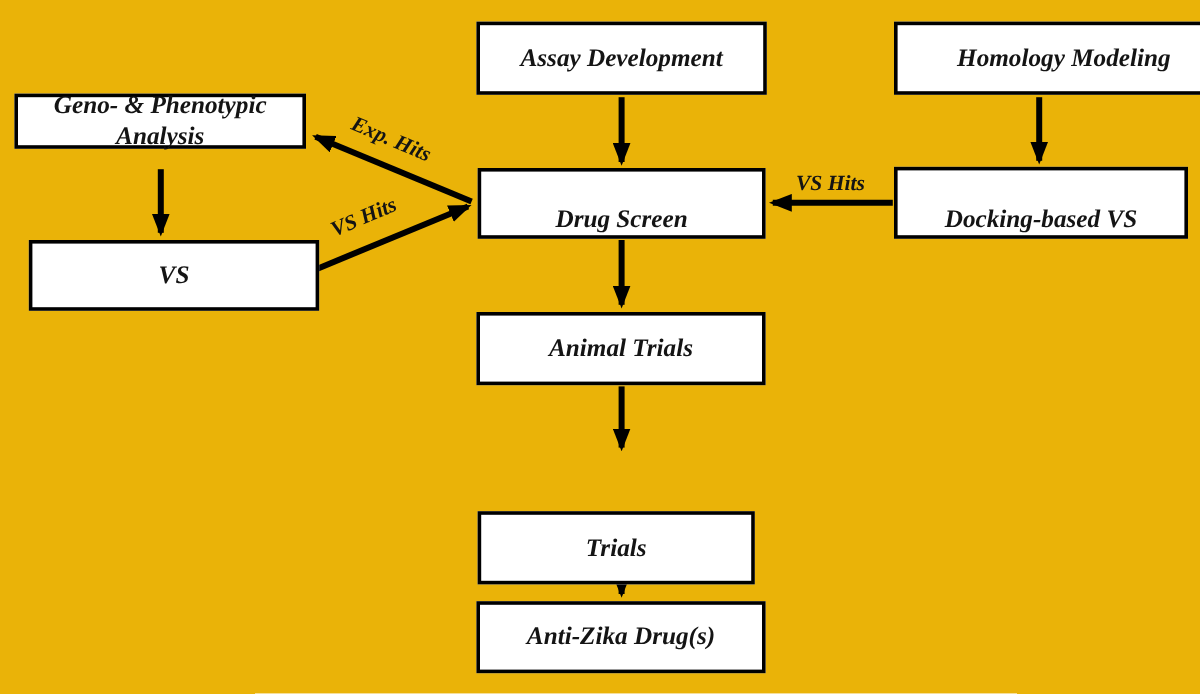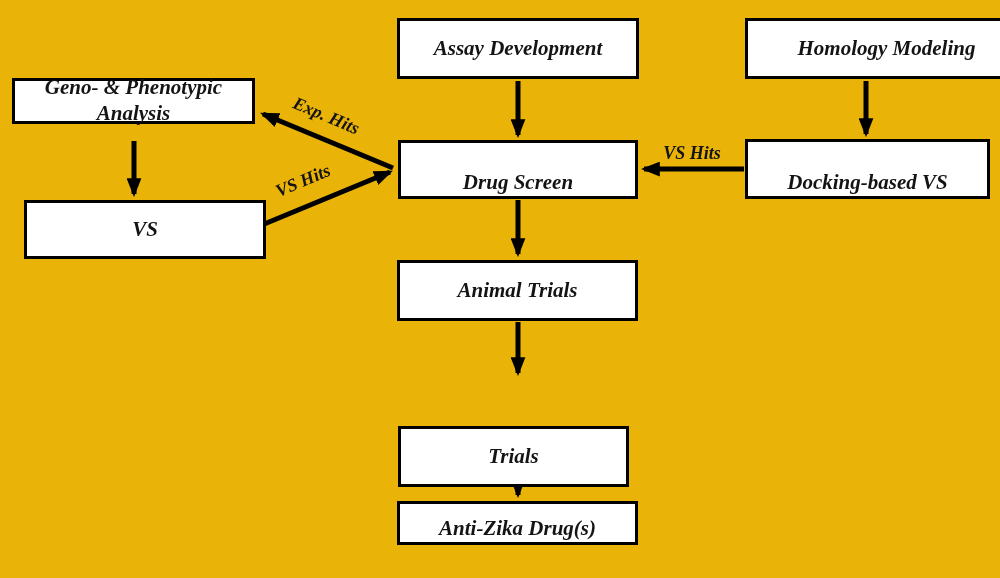--- a/index.html
+++ b/index.html
@@ -56,21 +56,21 @@
 
   
   #box-assay    { left: 397px; top: 18px;  width: 242px; height: 61px; }
   #box-homology { left: 745px; top: 18px;  width: 283px; height: 61px; }
   #box-geno     { left: 12px;  top: 78px;  width: 243px; height: 46px; }
   #box-drug     { left: 398px; top: 140px; width: 240px; height: 59px; align-items: flex-end; }
   #box-docking  { left: 745px; top: 139px; width: 245px; height: 60px; align-items: flex-end; }
   #box-vs       { left: 24px;  top: 200px; width: 242px; height: 59px; }
   #box-animal   { left: 397px; top: 260px; width: 241px; height: 61px; }
   #box-trials   { left: 398px; top: 394px; width: 231px; height: 61px; margin-top: 32px; }
-  #box-antizika { left: 397px; top: 501px; width: 241px; height: 44px; align-items: flex-end; }
+  #box-antizika { left: 397px; top: 501px; width: 241px; height: 60px; }
 
   
   #lbl-exp-hits      { left: 326px; top: 116px; transform: translate(-50%,-50%) rotate(23deg); }
   #lbl-vs-hits-left  { left: 303px; top: 181px; transform: translate(-50%,-50%) rotate(-23deg); }
   #lbl-vs-hits-right { left: 692px; top: 153px; transform: translate(-50%,-50%); }
 </style>
 </head>
 <body>
 
 <div class="canvas">

